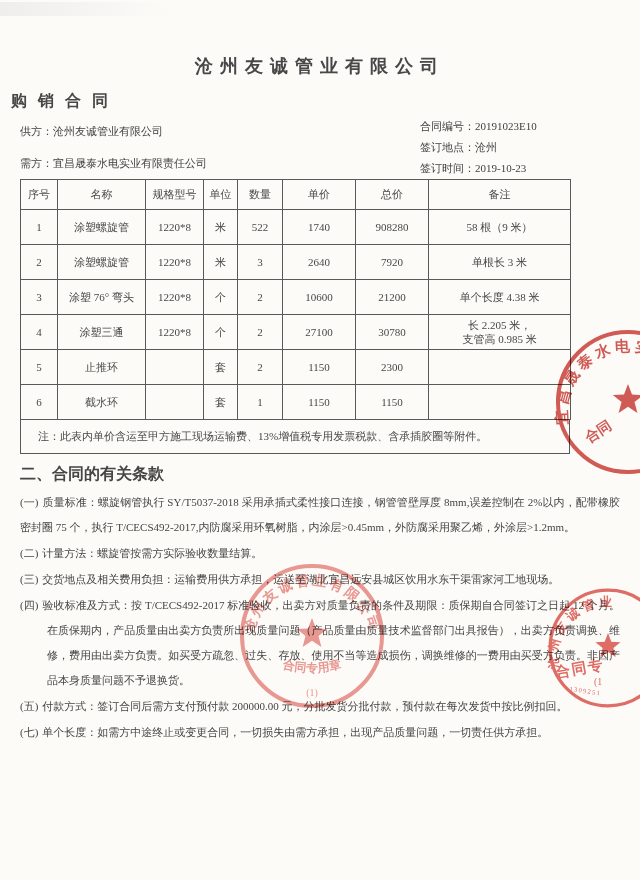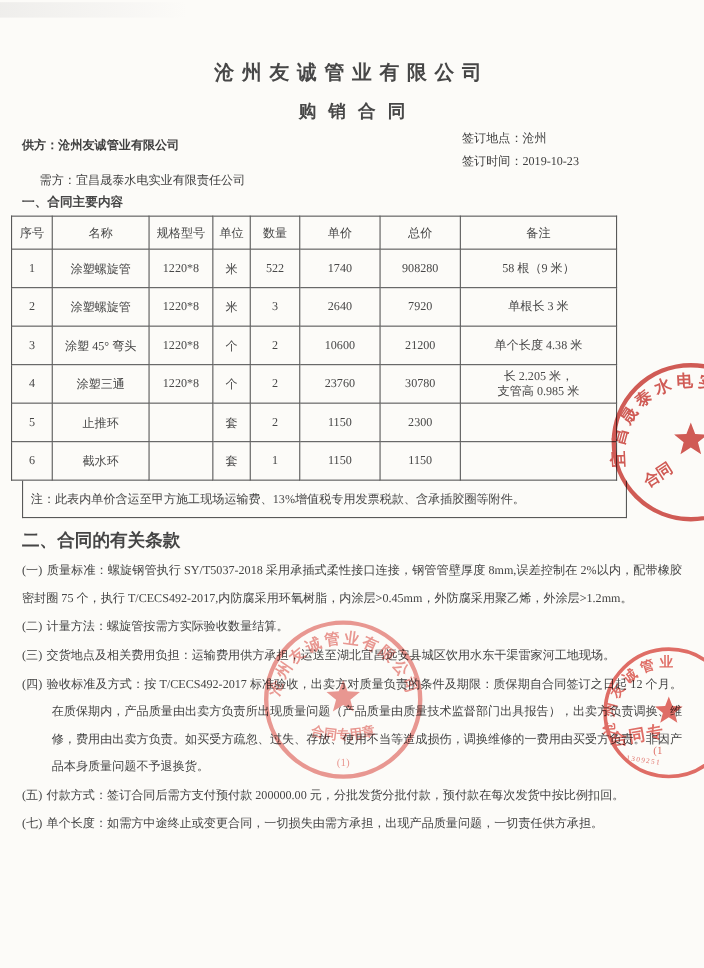--- a/index.html
+++ b/index.html
@@ -17,50 +17,50 @@
     position:absolute; left:0; top:2px; width:170px; height:14px;
     background: linear-gradient(90deg, #e9e8e6, #f6f5f3 70%, transparent);
     opacity:.7;
   }
   .company-title {
     margin: 54px 0 0; text-align:center;
     font-size: 18px; font-weight: 600; letter-spacing: 7px;
     color:#474747;
   }
   .doc-title {
-    margin: 13px 0 0; text-align:center;
+    margin: 13px 0 0; 
     font-size: 16px; font-weight: 600; letter-spacing: 11px;
     color:#474747;
     padding-left:11px;
   }
   .info { position: relative; margin: 4px 20px 0; height: 58px; font-size: 11px; }
-  .party-supplier { position:absolute; left:0; top:8px;font-weight:bold; }
-  .party-buyer    { position:absolute; left:16px; top:40px; }
+  .party-supplier { position:absolute; left:0; top:8px; }
+  .party-buyer    { position:absolute; left:0; top:40px; }
   .meta { position:absolute; left:400px; top:0; line-height: 21px; }
   .meta div { white-space: nowrap; }
   .section-title { margin: 2px 20px 0; font-size: 11.5px; font-weight: 700; color:#454545; }
   .section-title-2 { margin: 10px 20px 0; font-size: 16px; font-weight: 700; color:#454545; }
 
   table.items {
     border-collapse: collapse; table-layout: fixed;
-    margin: 5px 0 0 10px; width: 550px;
+    margin: 5px 0 0 20px; width: 550px;
     font-size: 11px; color:#474747;
   }
   table.items th, table.items td {
     border: 1px solid #595959; text-align: center;
     padding: 1px 2px; font-weight: 400; overflow: hidden;
   }
   tr.hdr  { height: 30px; }
   tr.item { height: 35px; }
   tr.sum  { height: 30px; }
   td.remark { white-space: pre-line; line-height: 14px; }
   .note-box {
     width: 550px; margin-left: 20px;
     border: 1px solid #595959; border-top: none;
-    padding: 9px 7px; font-size: 11px; color:#474747;
+    padding: 9px 17px; font-size: 11px; color:#474747;
   }
   .attach-line { margin: 13px 20px 0; font-size: 11px; }
   .clauses { margin: 5px 20px 0; font-size: 11px; color:#444; }
   .clause { margin: 1px 0; line-height: 25px; text-align: justify; }
   .clause .cnum { margin-right: 4px; }
   .clause.hang { padding-left: 27px; text-indent: -27px; }
 
   
   .stamp { position: absolute; mix-blend-mode: multiply; pointer-events: none; }
   .stamp .ring { fill: none; stroke: currentColor; stroke-width: 4; }
@@ -89,26 +89,26 @@
   <h2 class="doc-title">购销合同</h2>
 
   <div class="info">
     <div class="party-supplier">
       <span>供方：</span><span>沧州友诚管业有限公司</span>
     </div>
     <div class="party-buyer">
       <span>需方：</span><span>宜昌晟泰水电实业有限责任公司</span>
     </div>
     <div class="meta">
+      <div><span>合同编号：</span><span>20191023E10</span></div>
       <div><span>签订地点：</span><span>沧州</span></div>
       <div><span>签订时间：</span><span>2019-10-23</span></div>
     </div>
   </div>
 
-  <div class="section-title">一、合同主要内容</div>
 
   <table class="items">
     <colgroup>
       <col style="width:37px">
         <col style="width:88px">
         <col style="width:58px">
         <col style="width:34px">
       <col style="width:45px">
         <col style="width:73px">
         <col style="width:73px">
@@ -140,35 +140,35 @@
       <td>涂塑螺旋管</td>
       <td>1220*8</td>
       <td>米</td>
       <td>3</td>
       <td>2640</td>
       <td>7920</td>
       <td class="remark">单根长 3 米</td>
     </tr>
     <tr class="item">
       <td>3</td>
-      <td>涂塑 45° 弯头</td>
+      <td>涂塑 76° 弯头</td>
       <td>1220*8</td>
       <td>个</td>
       <td>2</td>
       <td>10600</td>
       <td>21200</td>
       <td class="remark">单个长度 4.38 米</td>
     </tr>
     <tr class="item">
       <td>4</td>
       <td>涂塑三通</td>
       <td>1220*8</td>
       <td>个</td>
       <td>2</td>
-      <td>23760</td>
+      <td>27100</td>
       <td>30780</td>
       <td class="remark">长 2.205 米，
 支管高 0.985 米</td>
     </tr>
     <tr class="item">
       <td>5</td>
       <td>止推环</td>
       <td></td>
       <td>套</td>
       <td>2</td>

